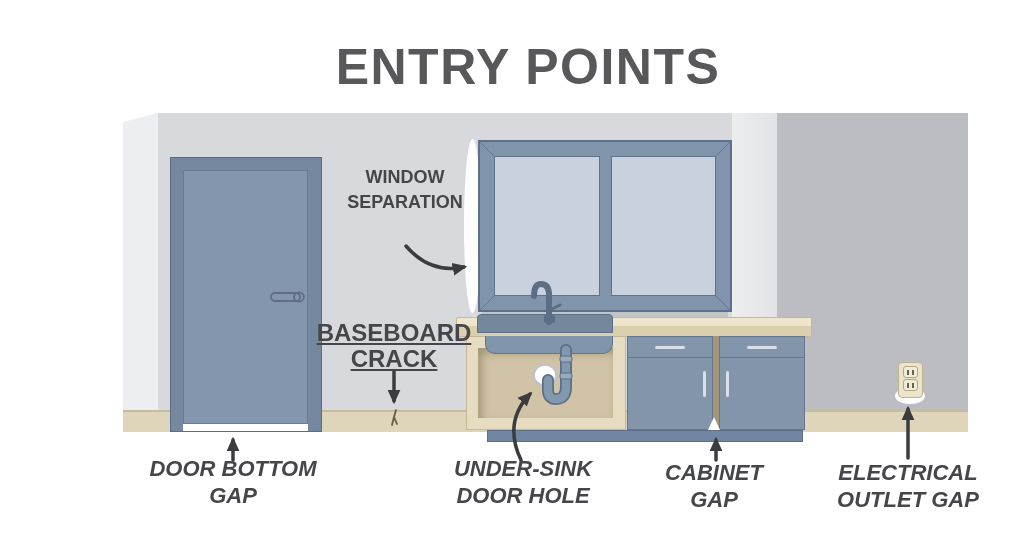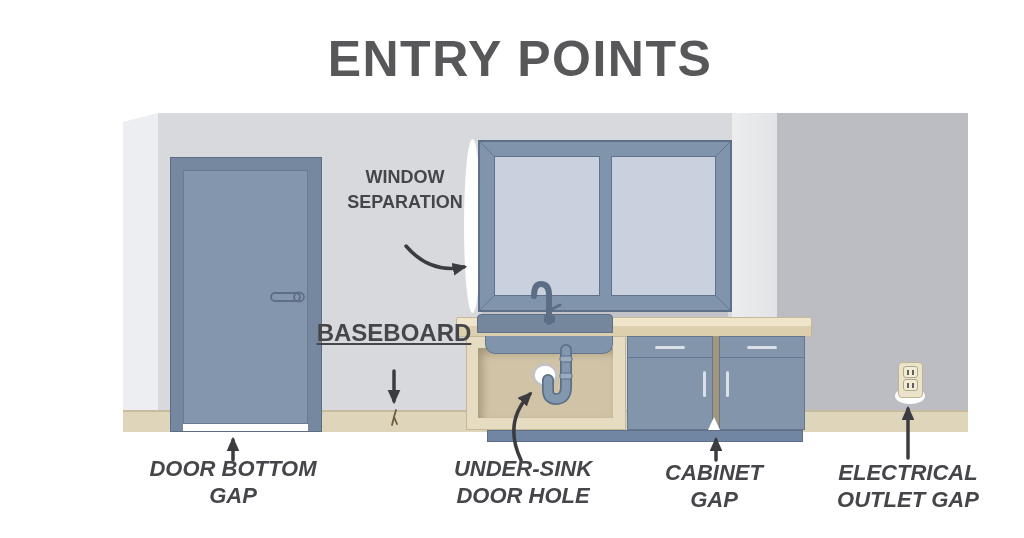--- a/index.html
+++ b/index.html
@@ -2,21 +2,21 @@
 <html><head>
 <meta charset="utf-8">
 <style>
   html,body{margin:0;padding:0;background:#ffffff;}
   .canvas{position:relative;width:1024px;height:538px;background:#ffffff;overflow:hidden;
           font-family:"Liberation Sans", sans-serif;}
   .abs{position:absolute;}
 
   
   .title{position:absolute;left:512px;top:22px;transform:translateX(-50%);
-         margin:8px;font-size:50px;font-weight:800;letter-spacing:1.5px;color:#58585b;white-space:nowrap;z-index:7;}
+         margin:16px;font-size:50px;font-weight:800;letter-spacing:1.5px;color:#58585b;white-space:nowrap;z-index:7;}
 
   
   .wall-left{left:123px;top:113px;width:35px;height:317px;background:#edeef1;
              clip-path:polygon(0 9px,100% 0,100% 100%,0 100%);z-index:1;}
   .wall-main{left:158px;top:113px;width:619px;height:317px;background:#d8d9dd;z-index:1;}
   .wall-hl{left:732px;top:113px;width:45px;height:317px;background:linear-gradient(90deg,#eceded,#e2e3e7);z-index:1;}
   .wall-right{left:777px;top:113px;width:191px;height:317px;background:#bcbdc2;z-index:1;}
   .baseboard{left:123px;top:410px;width:845px;height:20px;background:#ded5ba;border-top:2px solid #c6bb9d;z-index:2;}
 
   
@@ -186,20 +186,21 @@
       </g>
     </svg>
   </div>
 
   <div class="label lab-win">
     <span>WINDOW</span>
     <span>SEPARATION</span>
   </div>
   <div class="label lab-base">
     <span>BASEBOARD</span>
+    <span>CRACK</span>
   </div>
   <div class="label lab-bottom lab-door">
     <span>DOOR BOTTOM</span>
     <span>GAP</span>
   </div>
   <div class="label lab-bottom lab-sink">
     <span>UNDER-SINK</span>
     <span>DOOR HOLE</span>
   </div>
   <div class="label lab-bottom lab-cab">

